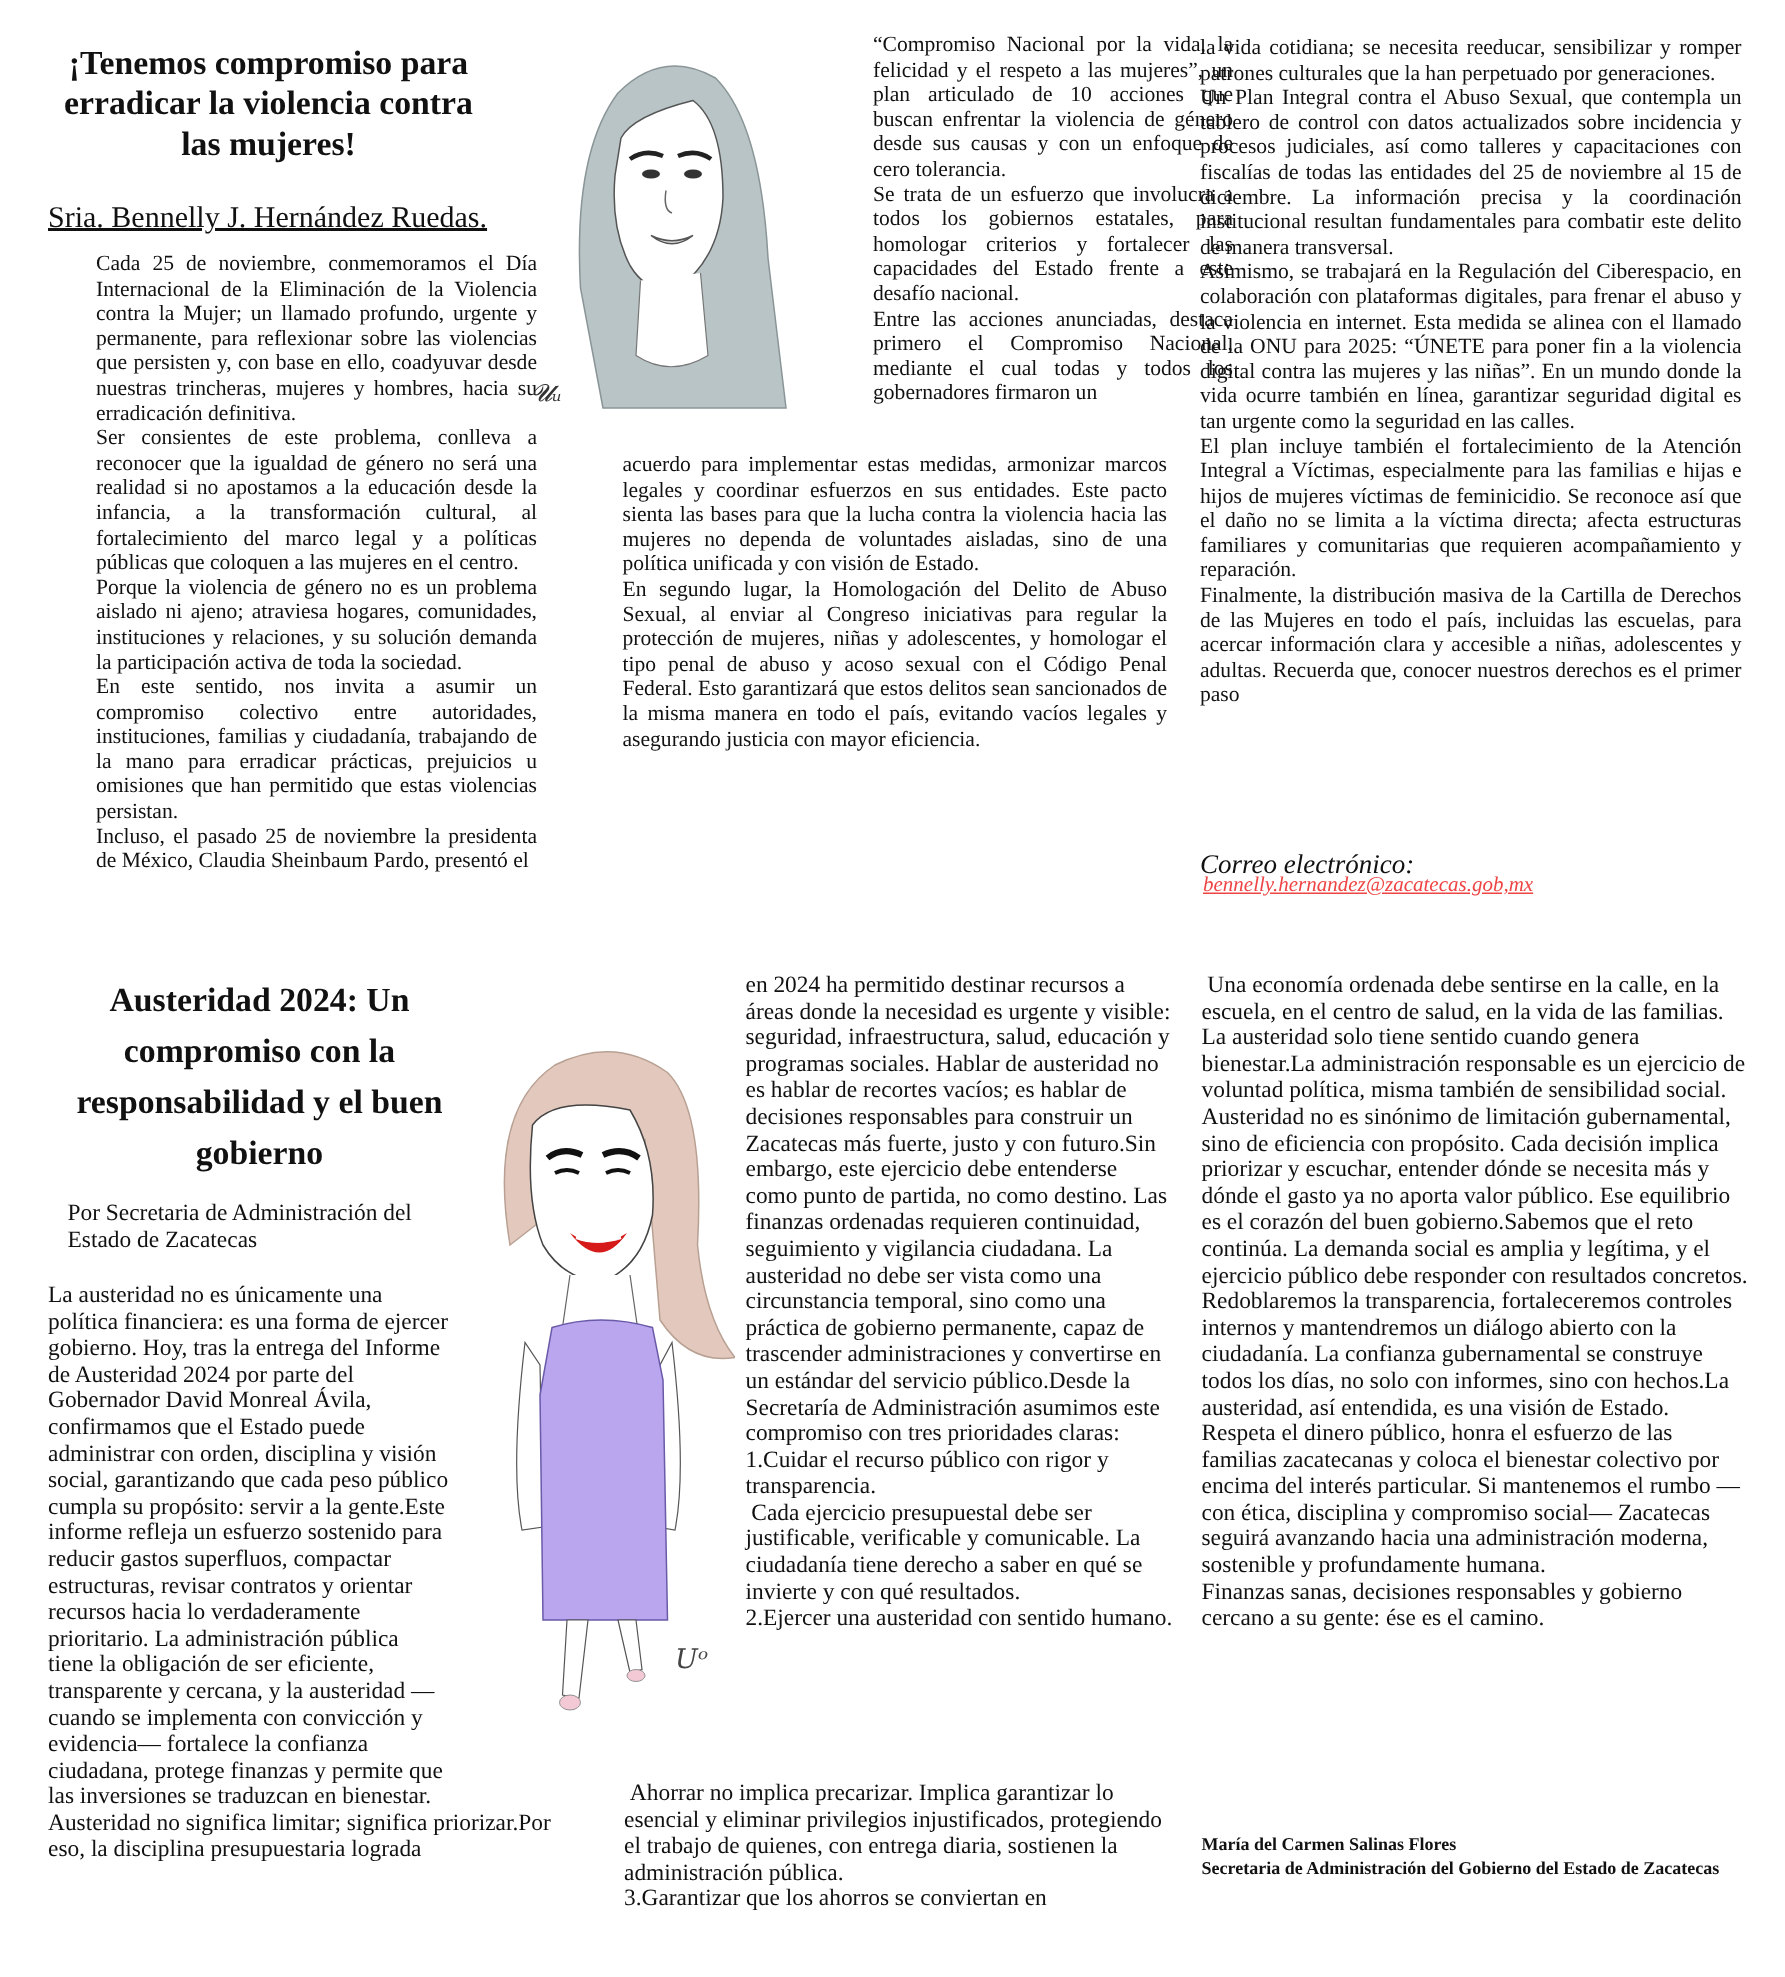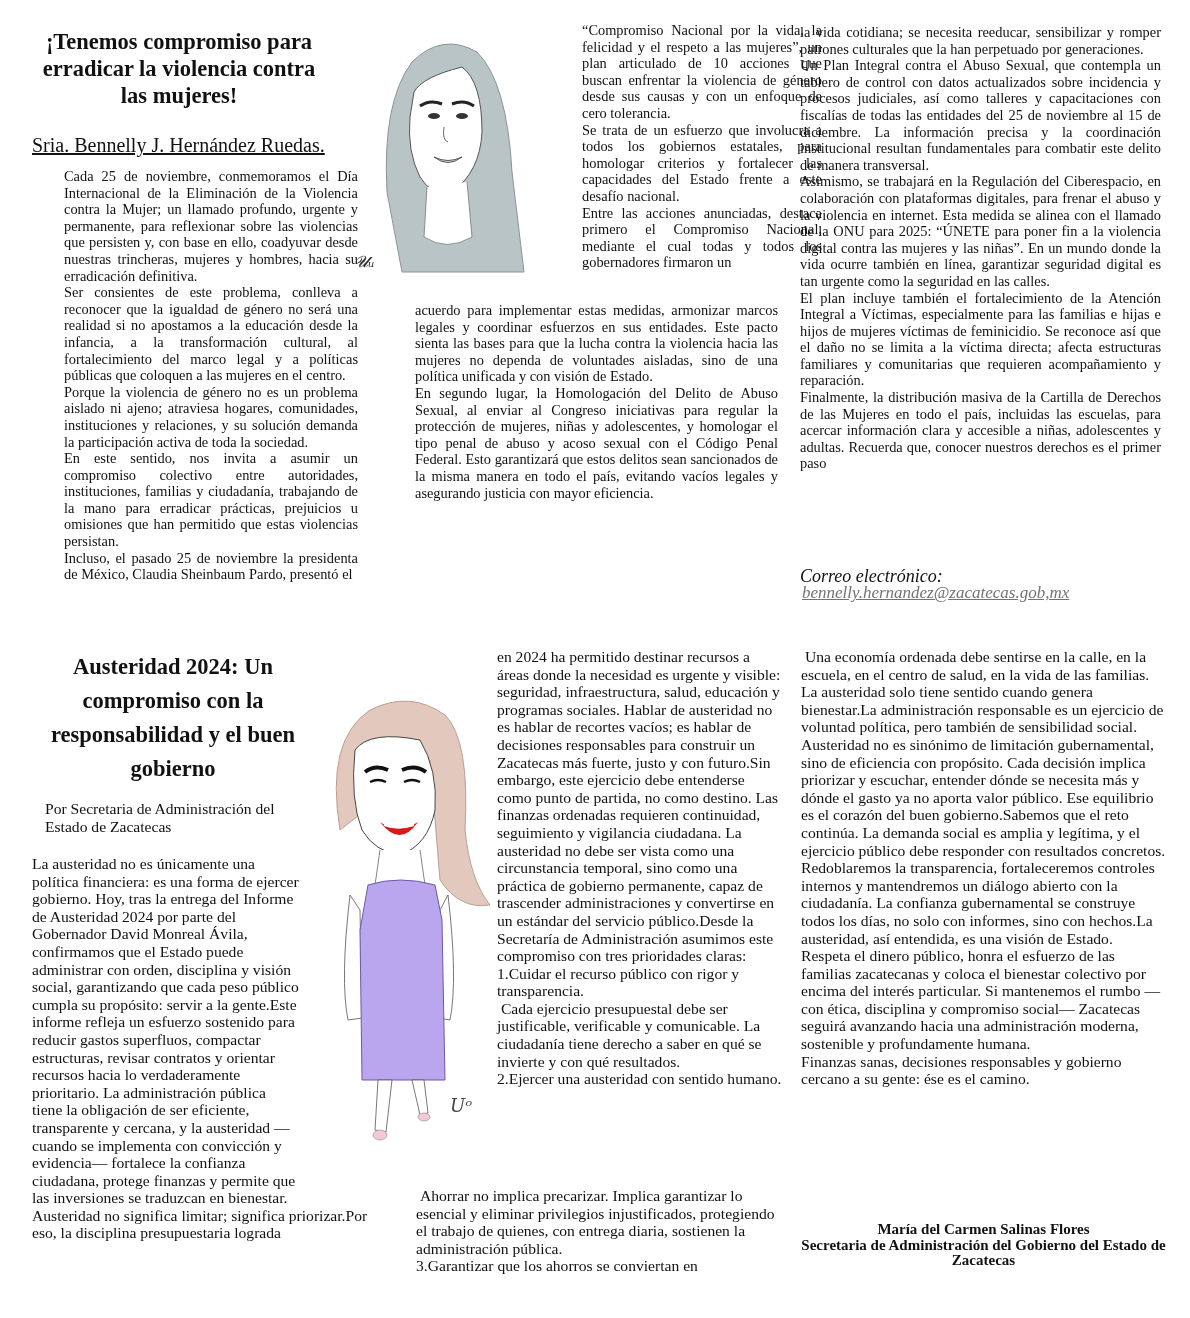--- a/index.html
+++ b/index.html
@@ -7,22 +7,22 @@
   .abs { position:absolute; }
   .just { text-align:justify; }
   .p1 { font-size:14.4px; line-height:16.6px; }
   .p1 p { margin:0; }
   .title1 { font-weight:bold; font-size:22.5px; line-height:27px; text-align:center; }
   .byline1 { font-size:20px; text-decoration:underline; }
   .p2 { font-size:15.6px; line-height:17.6px; }
   .p2 p { margin:0; }
   .title2 { font-weight:bold; font-size:22.5px; line-height:34px; text-align:center; }
   .email-label { font-style:italic; font-size:18px; }
-  .email-link { font-style:italic; font-size:17px; color:#737373; text-decoration:underline; }
-  .sig { font-weight:bold; font-size:15px; line-height:15.5px;text-align:center; }
+  .email-link { font-style:italic; font-size:14px; color:#ef4444; text-decoration:underline; }
+  .sig { font-weight:bold; font-size:12px; line-height:15.5px; }
 </style>
 </head>
 <body>
 
 <section>
   <h1 class="abs title1" style="left:28px; top:28px; width:302px; margin:0;">¡Tenemos compromiso para erradicar la violencia contra las mujeres!</h1>
   <div class="abs byline1" style="left:32px; top:134px;">Sria. Bennelly J. Hernández Ruedas.</div>
 
   <div class="abs p1 just" style="left:32px; top:168px; width:294px;margin-left:32px;">
     <p>Cada 25 de noviembre, conmemoramos el Día Internacional de la Eliminación de la Violencia contra la Mujer; un llamado profundo, urgente y permanente, para reflexionar sobre las violencias que persisten y, con base en ello, coadyuvar desde nuestras trincheras, mujeres y hombres, hacia su erradicación definitiva.</p>
@@ -107,21 +107,21 @@
     <p style="white-space:pre-wrap;"> Cada ejercicio presupuestal debe ser justificable, verificable y comunicable. La ciudadanía tiene derecho a saber en qué se invierte y con qué resultados.</p>
     <p>2.Ejercer una austeridad con sentido humano.</p>
   </div>
 
   <div class="abs p2" style="left:416px; top:1187px; width:366px;">
     <p style="white-space:pre-wrap;"> Ahorrar no implica precarizar. Implica garantizar lo esencial y eliminar privilegios injustificados, protegiendo el trabajo de quienes, con entrega diaria, sostienen la administración pública.</p>
     <p>3.Garantizar que los ahorros se conviertan en</p>
   </div>
 
   <div class="abs p2" style="left:801px; top:648px; width:365px;">
-    <p style="white-space:pre-wrap;"> Una economía ordenada debe sentirse en la calle, en la escuela, en el centro de salud, en la vida de las familias. La austeridad solo tiene sentido cuando genera bienestar.La administración responsable es un ejercicio de voluntad política, pero también de sensibilidad social.</p>
+    <p style="white-space:pre-wrap;"> Una economía ordenada debe sentirse en la calle, en la escuela, en el centro de salud, en la vida de las familias. La austeridad solo tiene sentido cuando genera bienestar.La administración responsable es un ejercicio de voluntad política, misma también de sensibilidad social.</p>
     <p>Austeridad no es sinónimo de limitación gubernamental, sino de eficiencia con propósito. Cada decisión implica priorizar y escuchar, entender dónde se necesita más y dónde el gasto ya no aporta valor público. Ese equilibrio es el corazón del buen gobierno.Sabemos que el reto continúa. La demanda social es amplia y legítima, y el ejercicio público debe responder con resultados concretos. Redoblaremos la transparencia, fortaleceremos controles internos y mantendremos un diálogo abierto con la ciudadanía. La confianza gubernamental se construye todos los días, no solo con informes, sino con hechos.La austeridad, así entendida, es una visión de Estado. Respeta el dinero público, honra el esfuerzo de las familias zacatecanas y coloca el bienestar colectivo por encima del interés particular. Si mantenemos el rumbo —con ética, disciplina y compromiso social— Zacatecas seguirá avanzando hacia una administración moderna, sostenible y profundamente humana.</p>
     <p>Finanzas sanas, decisiones responsables y gobierno cercano a su gente: ése es el camino.</p>
   </div>
 
   <div class="abs sig" style="left:801px; top:1222px; width:365px;">
     <div>María del Carmen Salinas Flores</div>
     <div>Secretaria de Administración del Gobierno del Estado de Zacatecas</div>
   </div>
 </section>
 

